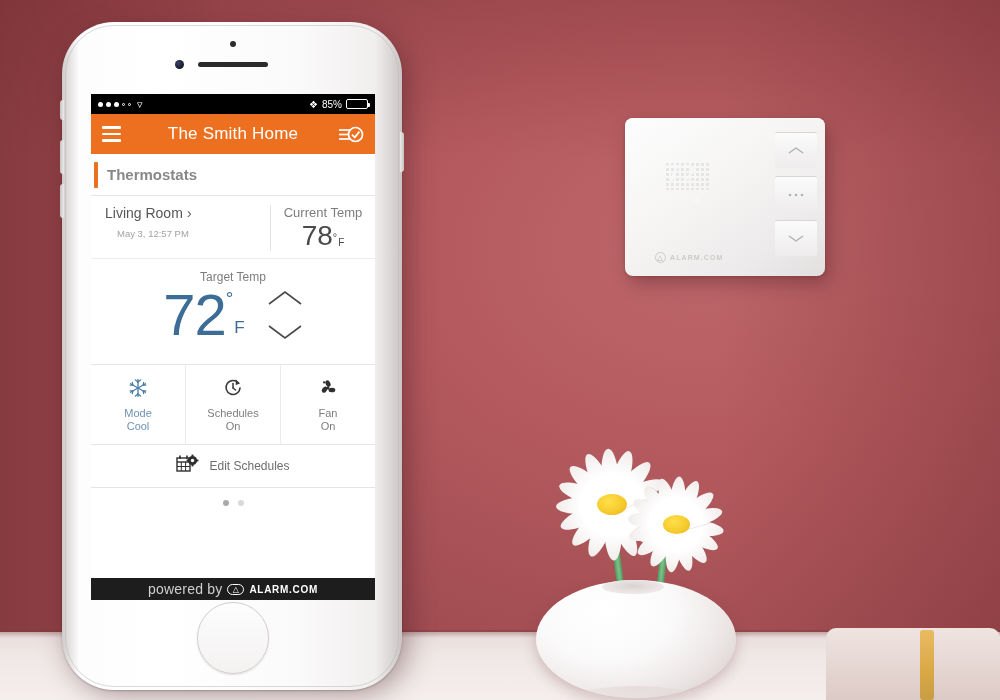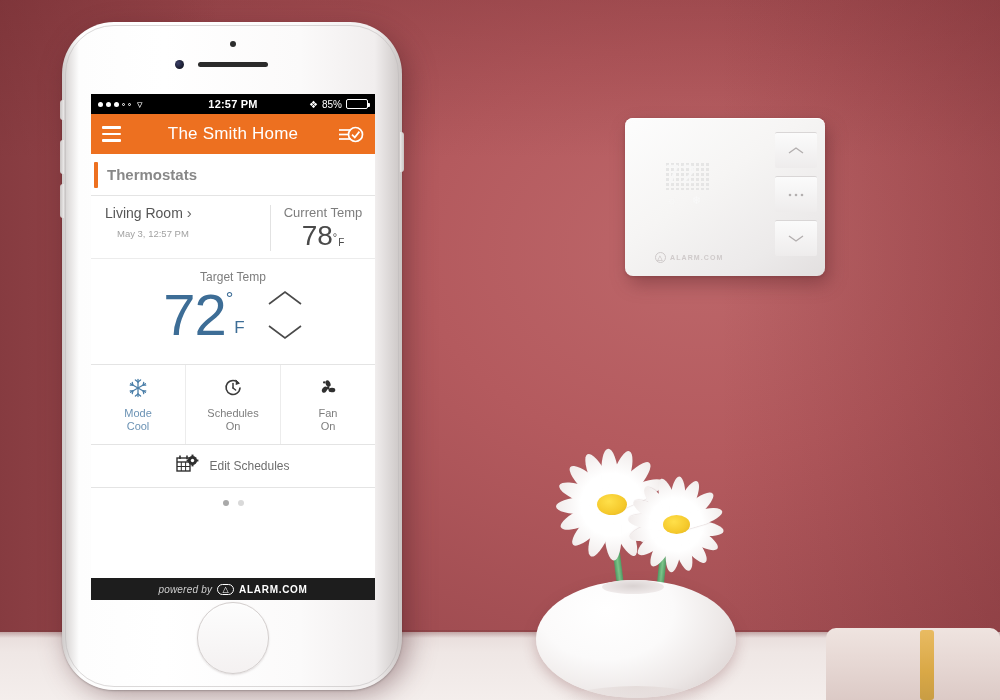--- a/index.html
+++ b/index.html
@@ -315,21 +315,21 @@
   .dots { display: flex; justify-content: center; gap: 9px; padding: 12px 0 0 0; }
   .pg-dot { width: 6px; height: 6px; border-radius: 50%; background: #d9d9d9; }
   .pg-dot.active { background: #a9a9a9; }
   .filler { flex: 1; background: #fff; }
 
   
   .footer {
     height: 22px; background: #1d1d1d; display: flex; align-items: center;
     justify-content: center; gap: 5px;
   }
-  .foot-text { color: #cfcfcf; font-size: 10px; letter-spacing: .2px; font-style: italic; }
+  .foot-text { color: #cfcfcf; font-size: 14px; letter-spacing: .2px; }
   .foot-brand { color: #fff; font-size: 10px; font-weight: bold; letter-spacing: .7px; }
   .foot-mark {
     width: 17px; height: 11px; border: 1.2px solid #fff; border-radius: 6px;
     display: flex; align-items: center; justify-content: center;
     font-size: 8px; color: #fff; line-height: 9px;
   }
   .screen-col { display: flex; flex-direction: column; height: 506px; }
 </style>
 </head>
 <body>
@@ -443,21 +443,20 @@
 
         <div class="statusbar">
           <div class="sb-left">
             <span class="sb-dot"></span>
             <span class="sb-dot"></span>
             <span class="sb-dot"></span>
             <span class="sb-dot off"></span>
             <span class="sb-dot off"></span>
             <span class="sb-wifi">▿</span>
           </div>
-          <div class="sb-center">12:57 PM</div>
           <div class="sb-right">
             <span class="sb-bt">❖</span>
             <span>85%</span>
             <span class="sb-batt">
               <span class="sb-batt-fill" id="batt-fill" style="width: 85%;"></span>
             </span>
           </div>
         </div>
 
         <div class="navbar">

